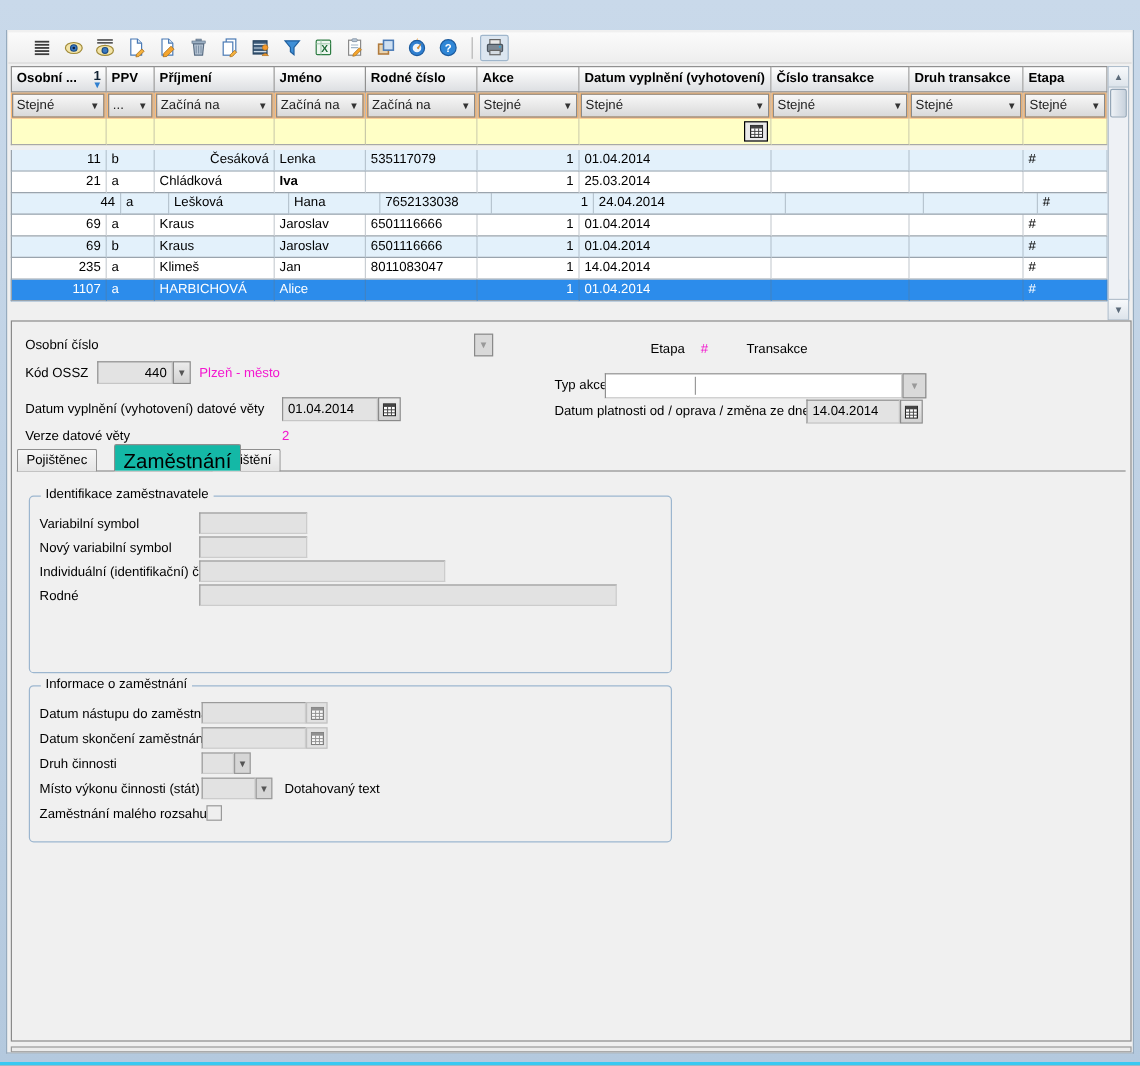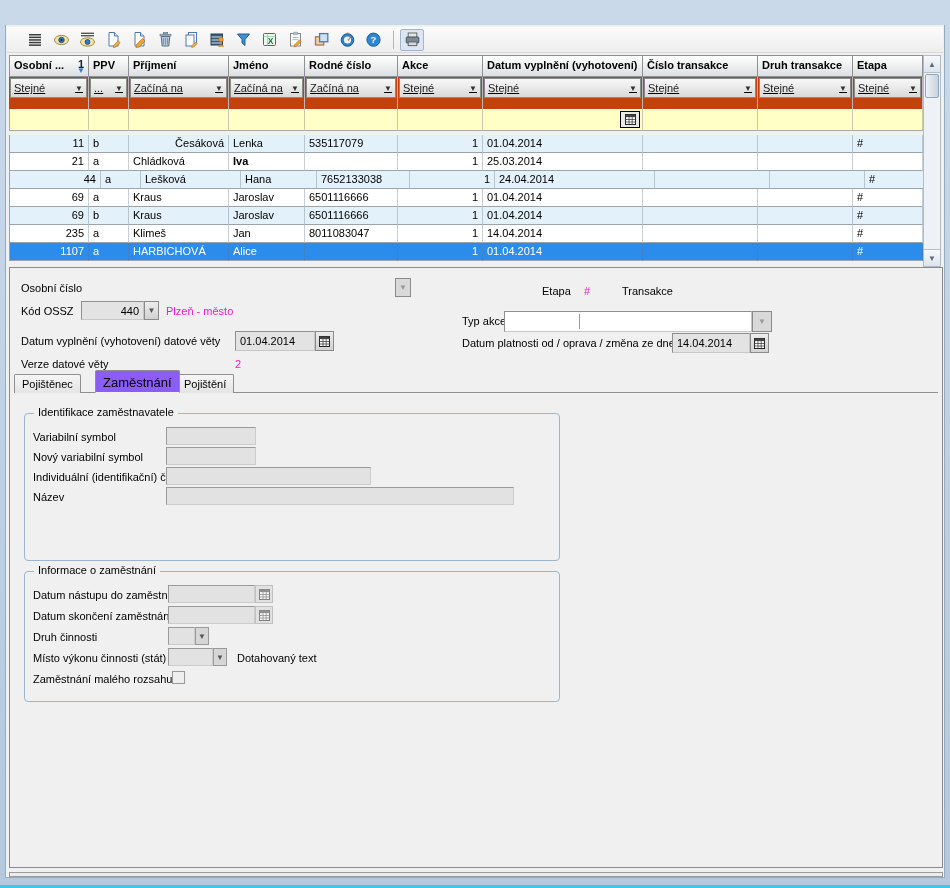--- a/index.html
+++ b/index.html
@@ -44,21 +44,21 @@
 
   
   .grid { position:absolute; left:3px; top:30px; width:932px; height:236px; }
   .grow { display:flex; }
   .hdr-row .hcell { height:22px; background:linear-gradient(#ffffff,#dddfe2);
       border-right:1px solid #909090; border-top:1px solid #909090; border-bottom:1px solid #909090;
       font-size:11px; font-weight:bold; color:#000; padding:3px 3px 0 4px; position:relative; overflow:hidden; white-space:nowrap; }
   .hdr-row .hcell:first-child { border-left:1px solid #909090; }
   .sort-badge { position:absolute; right:4px; top:2px; font-size:11px; font-weight:bold; color:#123; }
   .sort-arrow { color:#2f7fd0; font-size:8px; position:absolute; right:3px; top:10px; }
-  .filt-row .fcell { height:32px; padding:1px; border-right:1px solid #b9b9b9; background:#c2410c;text-decoration:underline; }
+  .filt-row .fcell { height:22px; padding:1px; border-right:1px solid #b9b9b9; background:#fdba74; }
   .combo { height:20px; background:linear-gradient(#f8f8f8,#d9d9d9); border:1px solid #8a8a8a;
            font-size:11px; color:#222; display:flex; align-items:center; padding:0 3px; cursor:pointer; }
   .combo .cmb-label { flex:1; overflow:hidden; white-space:nowrap; }
   .combo .cmb-arrow { font-size:8px; color:#333; margin-left:2px; }
   .search-row .ycell { height:22px; background:#ffffc6; border-right:1px solid #c9c9a8;
       border-bottom:1px solid #a8a8a8; position:relative; cursor:text; }
   .search-row .ycell:first-child { border-left:1px solid #a8a8a8; }
   .cal-btn { position:absolute; right:2px; top:2px; width:20px; height:17px; background:#e9e9e9;
              border:1px solid #000; display:flex; align-items:center; justify-content:center; cursor:pointer; }
   .rows-gap { height:4px; }
@@ -94,21 +94,21 @@
   .dd-arrow { font-size:8px; color:#555; }
   .dd-arrow.dim { color:#999; }
   .combo-div { position:absolute; top:2px; bottom:2px; width:1px; background:#9a9a9a; }
 
   
   .tabstrip { position:absolute; left:4px; right:4px; top:104px; height:21px;
               border-bottom:1px solid #8f8f8f; }
   .tab { position:absolute; bottom:-1px; height:19px; background:linear-gradient(#f6f6f6,#e4e4e4);
          border:1px solid #8f8f8f; border-bottom:none; border-radius:2px 2px 0 0;
          font-size:11px; padding:3px 7px 0 7px; cursor:pointer; color:#000; white-space:nowrap; }
-  .tab.active { height:23px; background:#8b5cf6; font-size:13px; padding-top:4px; z-index:2;
+  .tab.active { height:23px; background:#14b8a6; font-size:17px; padding-top:4px; z-index:2;
                 border-bottom:1px solid #f0f0f0; }
 
   
   .groupbox { position:absolute; border:1px solid #9cb6cf; border-radius:4px; }
   .gb-title { position:absolute; top:-8px; left:9px; background:#f0f0f0; padding:0 4px;
               font-size:11px; color:#000; white-space:nowrap; }
   .gb-lbl { position:absolute; font-size:11px; color:#000; white-space:nowrap; }
   .gb-inp { position:absolute; height:18px; background:#e2e2e2; border:1px solid;
             border-color:#9a9a9a #cccccc #cccccc #9a9a9a; }
   .gb-btn { position:absolute; height:18px; background:#d6d6d6; border:1px solid #9a9a9a;
@@ -491,21 +491,21 @@
 
       <div class="groupbox" style="left:14px; top:145px; width:536px; height:148px;">
         <span class="gb-title">Identifikace zaměstnavatele</span>
         <div id="gb1-fields">
             <span class="gb-lbl" style="left: 8px; top: 17px;">Variabilní symbol</span>
             <div class="gb-inp" style="left: 141px; top: 13px; width: 90px;"></div>
             <span class="gb-lbl" style="left: 8px; top: 37px;">Nový variabilní symbol</span>
             <div class="gb-inp" style="left: 141px; top: 33px; width: 90px;"></div>
             <span class="gb-lbl" style="left: 8px; top: 57px;">Individuální (identifikační) číslo</span>
             <div class="gb-inp" style="left: 141px; top: 53px; width: 205px;"></div>
-            <span class="gb-lbl" style="left: 8px; top: 77px;">Název</span>
+            <span class="gb-lbl" style="left: 8px; top: 77px;">Rodné</span>
             <div class="gb-inp" style="left: 141px; top: 73px; width: 348px;"></div>
           </div>
       </div>
 
       <div class="groupbox" style="left:14px; top:303px; width:536px; height:131px;">
         <span class="gb-title">Informace o zaměstnání</span>
         <div id="gb2-fields">
             <span class="gb-lbl" style="left: 8px; top: 17px;">Datum nástupu do zaměstnání</span>
             <div class="gb-inp" style="left: 143px; top: 13px; width: 87px;"></div>
             <span class="gb-btn" style="left: 230px; top: 13px; width: 18px; opacity: 0.55;">

